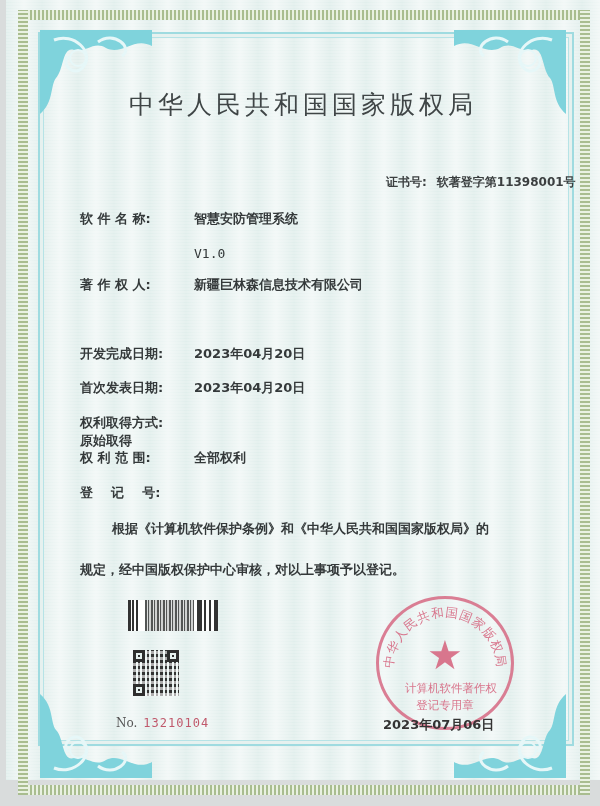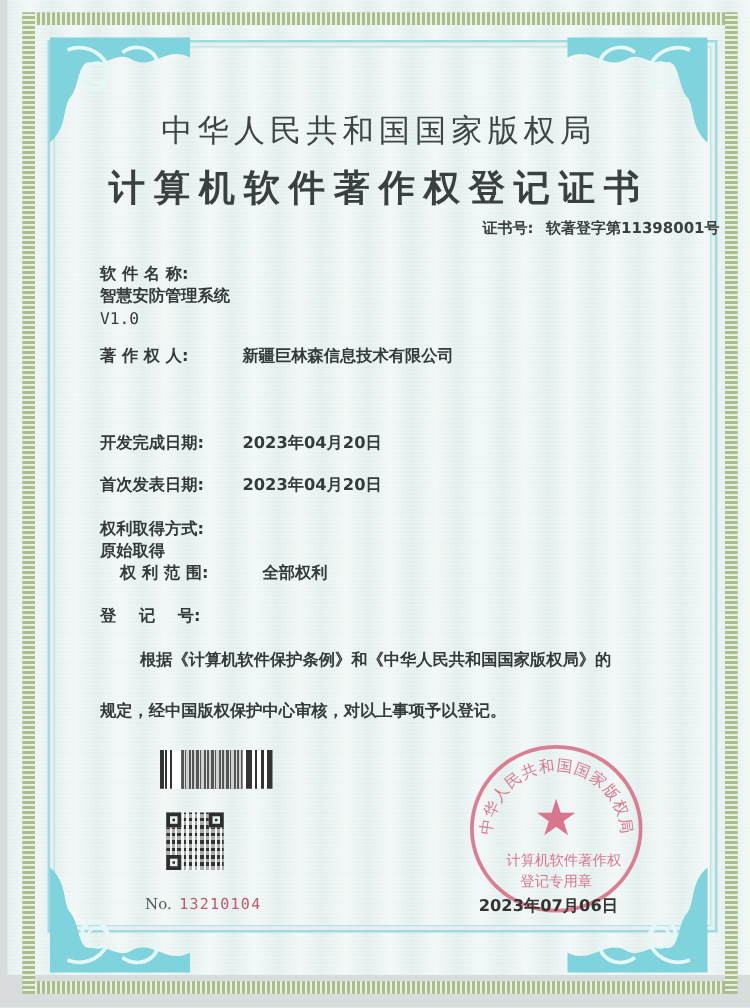--- a/index.html
+++ b/index.html
@@ -48,21 +48,21 @@
   }
   .cert-no .lbl { margin-right: 10px; }
 
   .field {
     position: absolute; left: 74px; font-size: 13px; color: #34393a; font-weight: bold;
     font-family: "DejaVu Sans", "Liberation Sans", sans-serif;
     display: flex;
   }
   .field .lbl { width: 114px; white-space: pre; }
   .field .val { font-weight: bold; }
-  .field .val .sub { display: block; margin-top: 2px; font-family: "DejaVu Sans Mono", "Liberation Mono", monospace; font-weight: normal; }
+  .field .val .sub { display: block; margin-top: 18px; font-family: "DejaVu Sans Mono", "Liberation Mono", monospace; font-weight: normal; }
 
   .para {
     position: absolute; left: 74px; width: 480px; font-size: 13px; color: #34393a; font-weight: bold;
     font-family: "DejaVu Sans", "Liberation Sans", sans-serif;
     line-height: 41px;
   }
   .para .p1 { display: block; text-indent: 32px; }
 
   .barcode {
     position: absolute; left: 122px; top: 600px; width: 90px; height: 31px;
@@ -150,26 +150,25 @@
   </div>
   <div class="ornament" style="left:446px; top:692px;">
     <svg viewBox="0 0 120 90" style="transform:scale(-1,-1)">
       <path d="M6 4 H118 V20 C100 10 88 30 72 22 C60 14 50 28 40 24 C28 20 30 44 22 52 C16 60 20 76 6 88 Z" fill="#7fd3dc"></path>
       <path d="M20 14 C40 6 60 26 50 40 C42 52 26 40 34 30 M64 16 C80 4 100 22 88 30" stroke="#e6f7f8" stroke-width="3" fill="none"></path>
       <circle cx="44" cy="32" r="8" fill="none" stroke="#e6f7f8" stroke-width="2"></circle>
     </svg>
   </div>
 
   <div class="title1">中华人民共和国国家版权局</div>
-  <div class="title2">计算机软件著作权登记证书</div>
   <div class="cert-no">
     <span class="lbl">证书号:</span><span>软著登字第11398001号</span>
   </div>
 
-  <div class="field" style="top:210px;flex-direction:column;">
+  <div class="field" style="top:210px;">
     <span class="lbl">软 件 名 称:</span>
     <span class="val">
       <span>智慧安防管理系统</span>
       <span class="sub">V1.0</span>
     </span>
   </div>
   <div class="field" style="top:276px;">
     <span class="lbl">著 作 权 人:</span>
     <span class="val">新疆巨林森信息技术有限公司</span>
   </div>
@@ -178,21 +177,21 @@
     <span class="val">2023年04月20日</span>
   </div>
   <div class="field" style="top:379px;">
     <span class="lbl">首次发表日期:</span>
     <span class="val">2023年04月20日</span>
   </div>
   <div class="field" style="top:414px;flex-direction:column;">
     <span class="lbl">权利取得方式:</span>
     <span class="val">原始取得</span>
   </div>
-  <div class="field" style="top:449px;margin-left:16px;">
+  <div class="field" style="top:449px;">
     <span class="lbl">权 利 范 围:</span>
     <span class="val">全部权利</span>
   </div>
   <div class="field" style="top:484px;">
     <span class="lbl">登    记    号:</span>
   </div>
 
   <div class="para" style="top:508px;">
     <span class="p1">根据《计算机软件保护条例》和《中华人民共和国国家版权局》的</span>
     <span>规定，经中国版权保护中心审核，对以上事项予以登记。</span>

